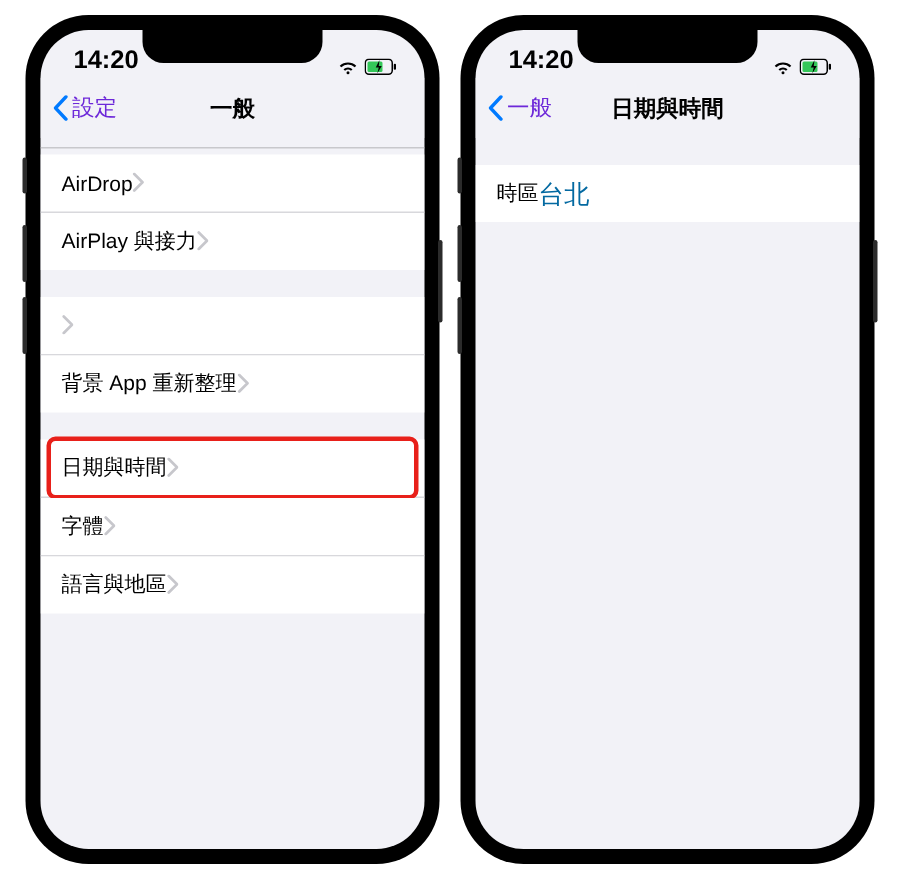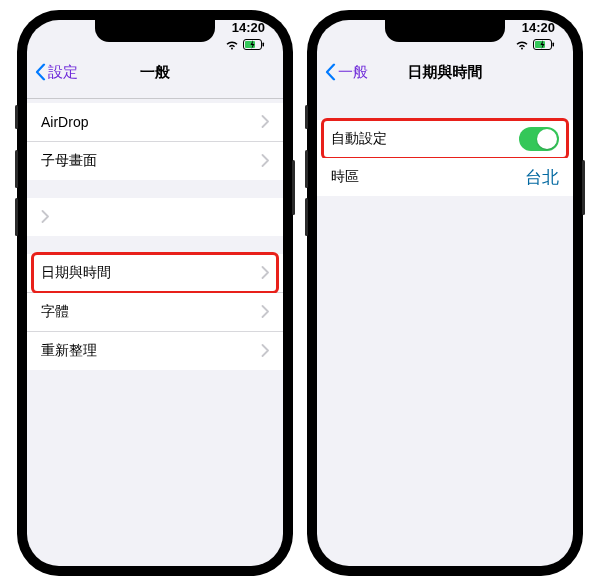--- a/index.html
+++ b/index.html
@@ -41,24 +41,23 @@
     border-bottom-left-radius: 14px;
     border-bottom-right-radius: 14px;
     z-index: 5;
   }
   .status-bar {
     height: 30px;
     display: flex;
     justify-content: space-between;
     align-items: flex-end;
     padding: 0 18px 2px 22px;
-    font-size: 13px;
+    font-size: 17px;
     font-weight: 600;
     color: #000;
-    flex-direction: column;
   }
   .status-icons { display:flex; align-items:center; gap:4px; }
   .nav-bar {
     height: 40px;
     display:flex;
     align-items:center;
     justify-content:center;
     position: relative;
     background:#f2f2f7;
   }
@@ -69,21 +68,20 @@
     color:#6d28d9; font-size:15px;
   }
   .content { padding-top:4px; }
   .group { margin-top:18px; }
   .group:first-child { margin-top:0; }
   .row {
     background:#fff;
     min-height:38px;
     display:flex;
     align-items:center;
-    justify-content:space-between;
     padding:0 14px;
     border-bottom:0.5px solid #d8d8dc;
     position:relative;
     font-size:14px;
     color:#000;
   }
   .row:last-child { border-bottom:none; }
   .chevron { color:#c7c7cc; }
   .value-text { color:#0369a1; font-size:17px; }
   .hl {
@@ -146,57 +144,65 @@
         <div class="group">
           <div class="row">
             <span>AirDrop</span>
             <span class="chevron">
               <svg width="8" height="13" viewBox="0 0 8 13">
                 <path d="M1.5 1L7 6.5 1.5 12" stroke="#c7c7cc" stroke-width="1.8" fill="none" stroke-linecap="round" stroke-linejoin="round"></path>
               </svg>
             </span>
           </div>
           <div class="row">
-            <span>子母畫面</span>
+            <span>AirPlay 與接力</span>
             <span class="chevron">
               <svg width="8" height="13" viewBox="0 0 8 13">
                 <path d="M1.5 1L7 6.5 1.5 12" stroke="#c7c7cc" stroke-width="1.8" fill="none" stroke-linecap="round" stroke-linejoin="round"></path>
               </svg>
             </span>
           </div>
         </div>
         <div class="group">
           <div class="row">
             <span class="chevron">
               <svg width="8" height="13" viewBox="0 0 8 13">
                 <path d="M1.5 1L7 6.5 1.5 12" stroke="#c7c7cc" stroke-width="1.8" fill="none" stroke-linecap="round" stroke-linejoin="round"></path>
               </svg>
             </span>
           </div>
+          <div class="row">
+            <span>背景 App 重新整理</span>
+            <span class="chevron">
+              <svg width="8" height="13" viewBox="0 0 8 13">
+                <path d="M1.5 1L7 6.5 1.5 12" stroke="#c7c7cc" stroke-width="1.8" fill="none" stroke-linecap="round" stroke-linejoin="round"></path>
+              </svg>
+            </span>
+          </div>
         </div>
         <div class="group">
           <div class="row">
             <span>日期與時間</span>
             <span class="chevron">
               <svg width="8" height="13" viewBox="0 0 8 13">
                 <path d="M1.5 1L7 6.5 1.5 12" stroke="#c7c7cc" stroke-width="1.8" fill="none" stroke-linecap="round" stroke-linejoin="round"></path>
               </svg>
             </span>
             <div class="hl"></div>
           </div>
           <div class="row">
             <span>字體</span>
             <span class="chevron">
               <svg width="8" height="13" viewBox="0 0 8 13">
                 <path d="M1.5 1L7 6.5 1.5 12" stroke="#c7c7cc" stroke-width="1.8" fill="none" stroke-linecap="round" stroke-linejoin="round"></path>
               </svg>
             </span>
           </div>
           <div class="row">
-            <span>重新整理</span>
+            <span>語言與地區</span>
             <span class="chevron">
               <svg width="8" height="13" viewBox="0 0 8 13">
                 <path d="M1.5 1L7 6.5 1.5 12" stroke="#c7c7cc" stroke-width="1.8" fill="none" stroke-linecap="round" stroke-linejoin="round"></path>
               </svg>
             </span>
           </div>
         </div>
       </div>
   </div>
 </div>
@@ -226,27 +232,20 @@
       <div class="nav-back">
         <svg width="11" height="17" viewBox="0 0 11 17">
             <path d="M9 1L2 8.5 9 16" stroke="#007aff" stroke-width="2.2" fill="none" stroke-linecap="round" stroke-linejoin="round"></path>
           </svg>
         <span style="margin-left:2px">一般</span>
       </div>
       <div class="nav-title">日期與時間</div>
     </div>
     <div class="content" id="right-list" style="padding-top:18px">
         <div class="group" style="margin-top: 0px;">
-          <div style="margin-top: 10px;">
-            <div class="row">
-              <span>自動設定</span>
-              <div class="toggle"></div>
-              <div class="hl"></div>
-            </div>
-          </div>
           <div class="row">
             <span>時區</span>
             <span class="value-text">台北</span>
           </div>
         </div>
       </div>
   </div>
 </div>
 
 </body></html>

